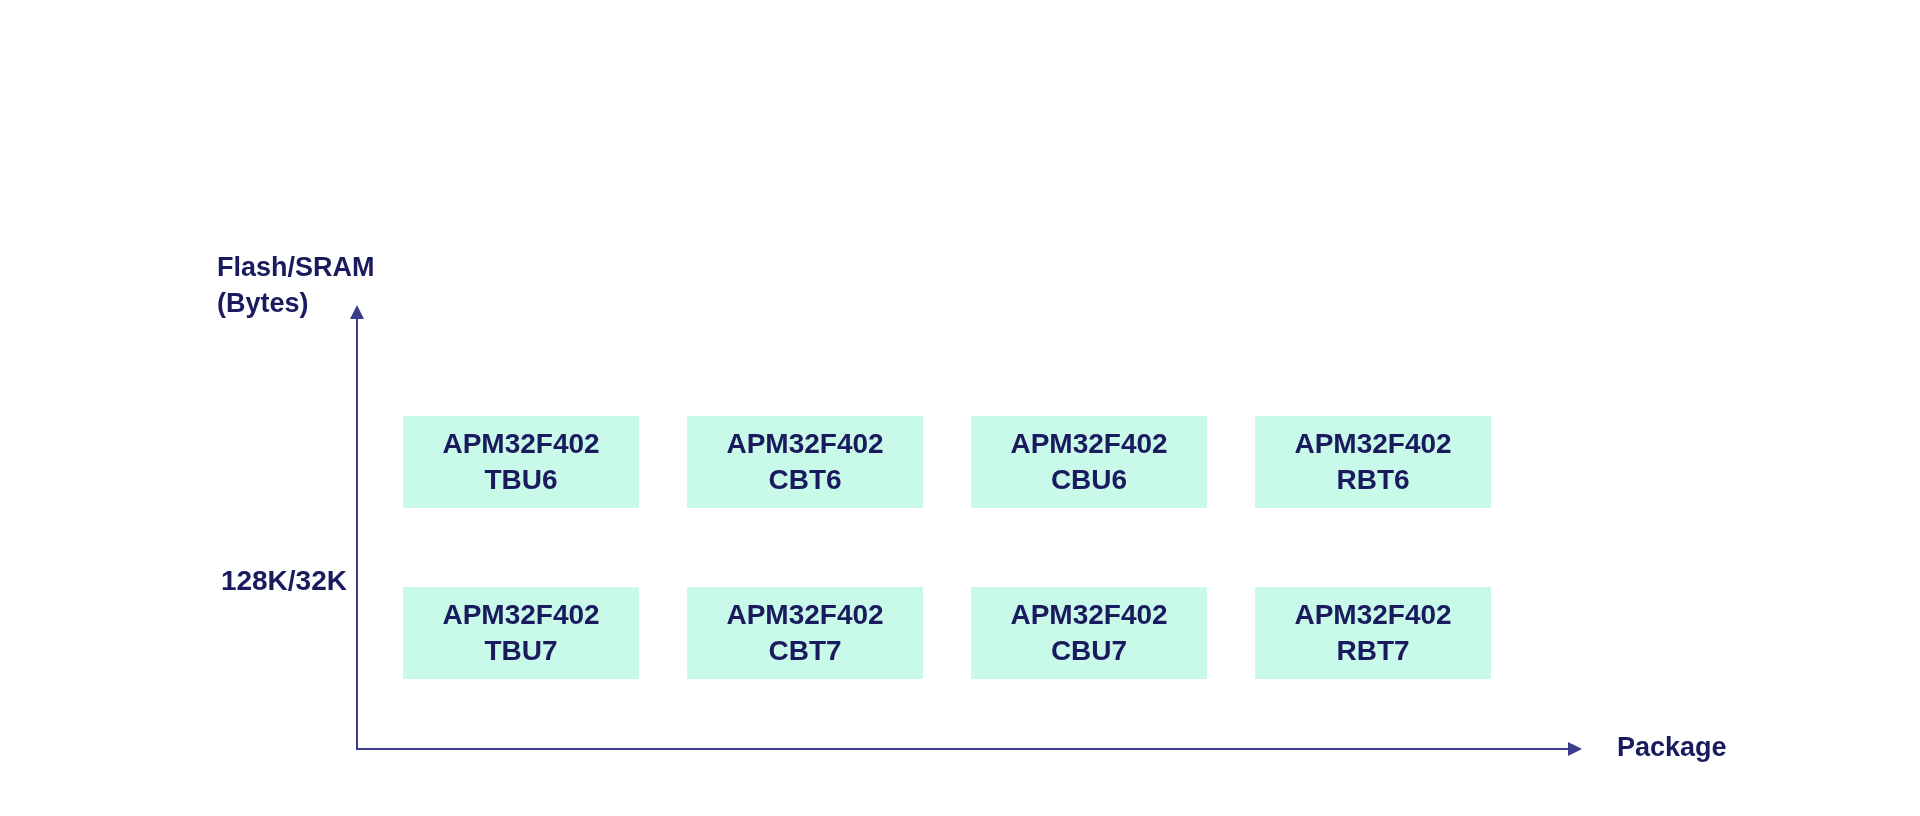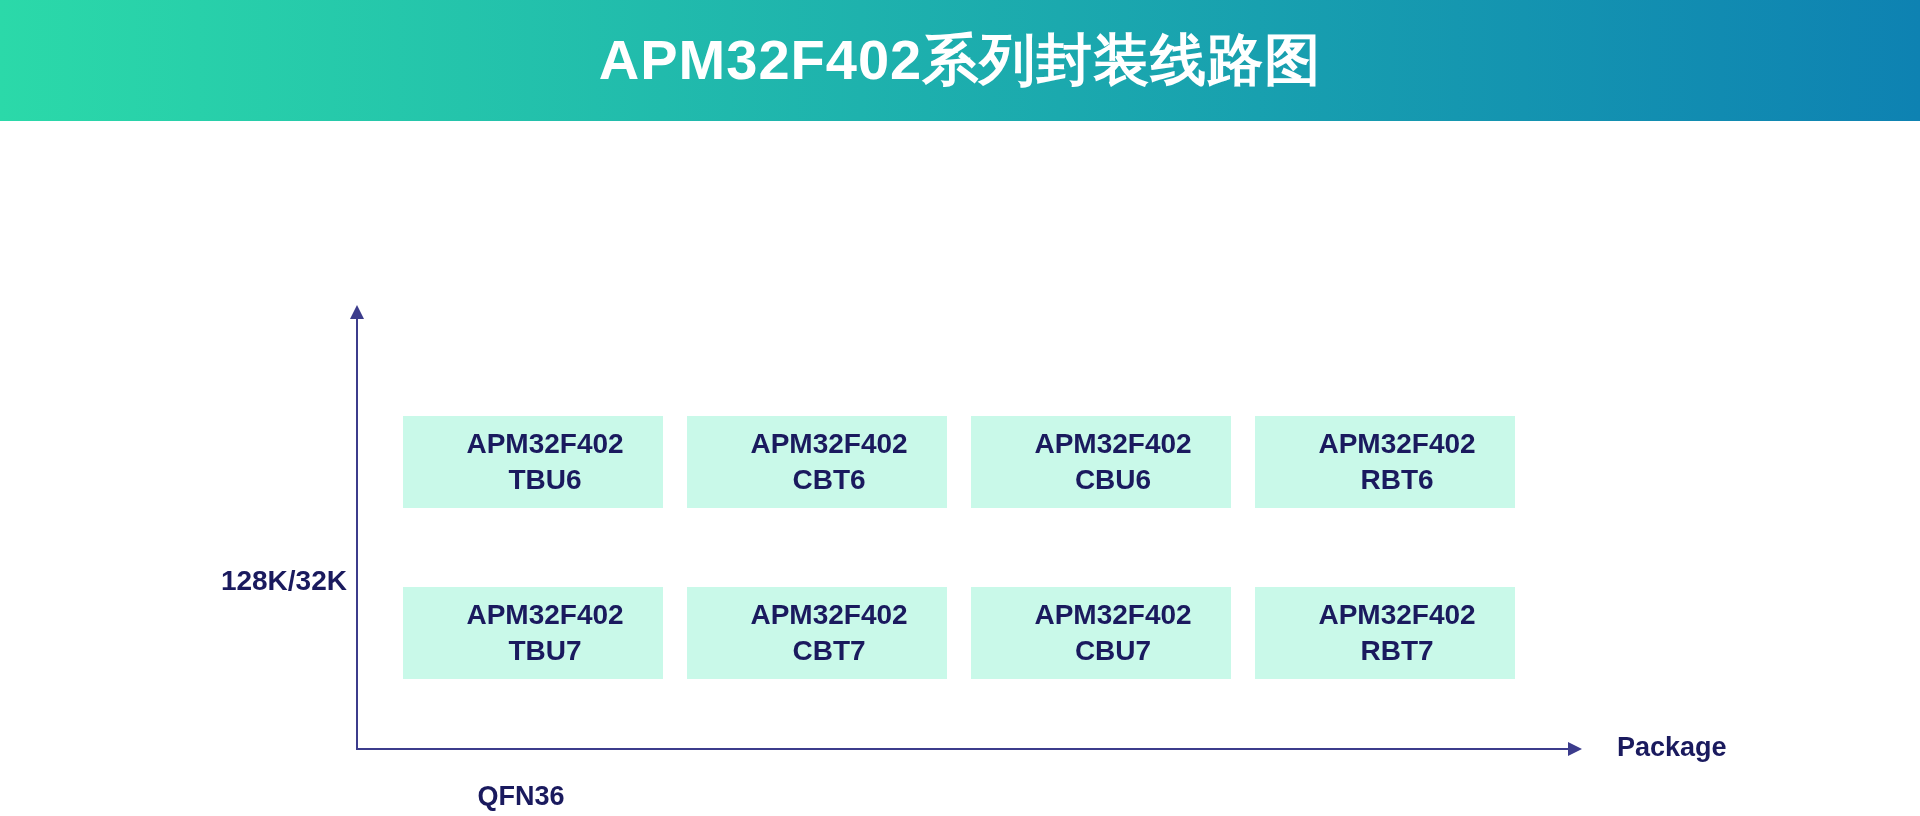--- a/index.html
+++ b/index.html
@@ -53,46 +53,47 @@
     position:absolute; left:1568px; top:621px; width:0; height:0;
     border-top:7px solid transparent; border-bottom:7px solid transparent;
     border-left:14px solid var(--axis-line,#3C3C8C);
   }
 
   
   .chip {
     position:absolute; width:236px; height:92px;
     background:var(--box-bg,#C9F9E9);
     display:flex; flex-direction:column; align-items:center; justify-content:center;
-    font-size:28px; font-weight:bold; line-height:36px; text-align:center;padding-left:24px;
+    font-size:28px; font-weight:bold; line-height:36px; text-align:center;
   }
   .c0 { left:403px; }
   .c1 { left:687px; }
   .c2 { left:971px; }
   .c3 { left:1255px; }
   .r0 { top:295px; }
   .r1 { top:466px; }
 
   
   .xtick {
     position:absolute; top:660px; width:236px;
     text-align:center; font-size:27px; font-weight:bold;
   }
 </style>
 </head>
 <body>
 
 <div class="page">
 
-  <header class="banner">
-    <h1>APM32F402系列封装线路图</h1>
-  </header>
 
   <main class="canvas">
 
+    <div class="y-axis-label">
+      <div>Flash/SRAM</div>
+      <div>(Bytes)</div>
+    </div>
     <div class="v-arrow"></div>
     <div class="v-line"></div>
     <div class="y-tick">128K/32K</div>
 
     <div class="h-line"></div>
     <div class="h-arrow"></div>
     <div class="x-axis-label">Package</div>
 
     <div class="chip r0 c0">
       <span>APM32F402</span>
@@ -121,16 +122,15 @@
     </div>
     <div class="chip r1 c2">
       <span>APM32F402</span>
       <span>CBU7</span>
     </div>
     <div class="chip r1 c3">
       <span>APM32F402</span>
       <span>RBT7</span>
     </div>
 
-    <div class="xtick c0">QFN36</div>
 
   </main>
 </div>
 
 </body></html>

